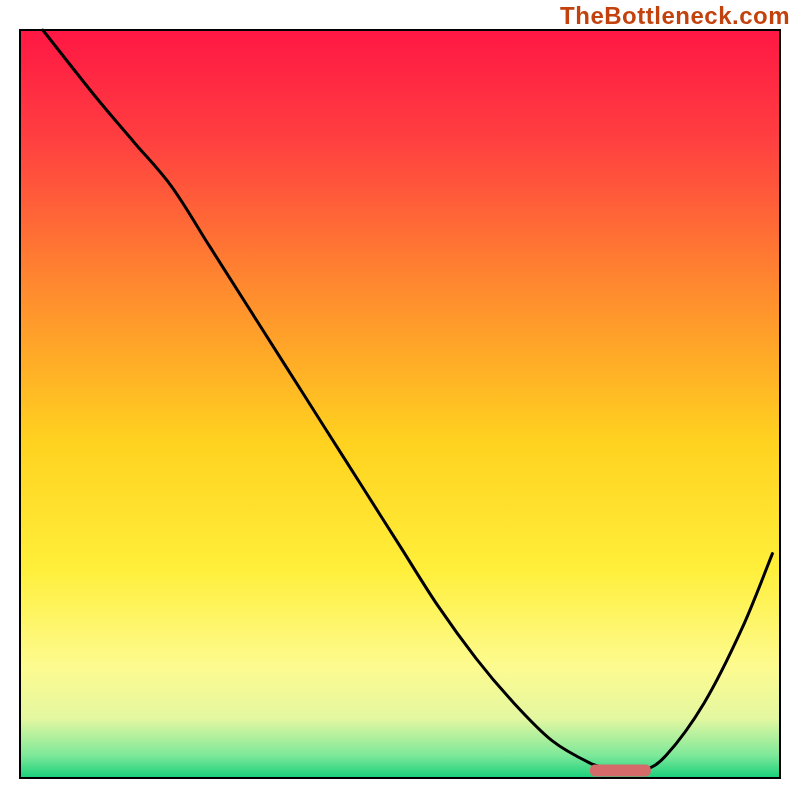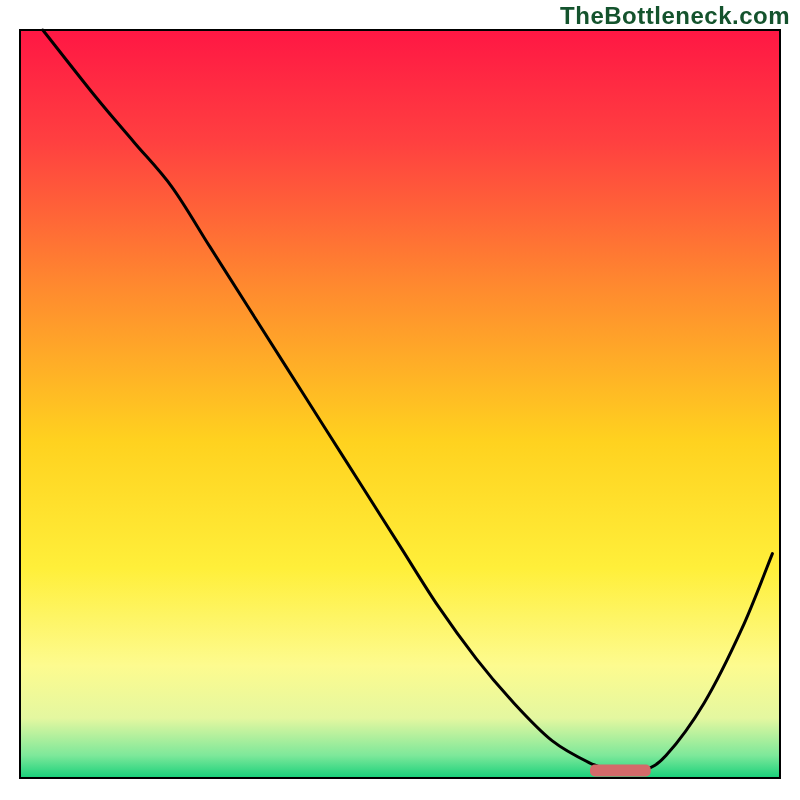--- a/index.html
+++ b/index.html
@@ -14,21 +14,21 @@
     position: relative;
     width: 800px;
     height: 800px;
   }
   .watermark {
     position: absolute;
     top: 2px;
     right: 10px;
     font-size: 24px;
     font-weight: bold;
-    color: #14532d;
+    color: #c2410c;
     letter-spacing: 0.5px;
     z-index: 20;
     user-select: none;
   }
   svg.plot {
     position: absolute;
     top: 0;
     left: 0;
   }
 </style>

